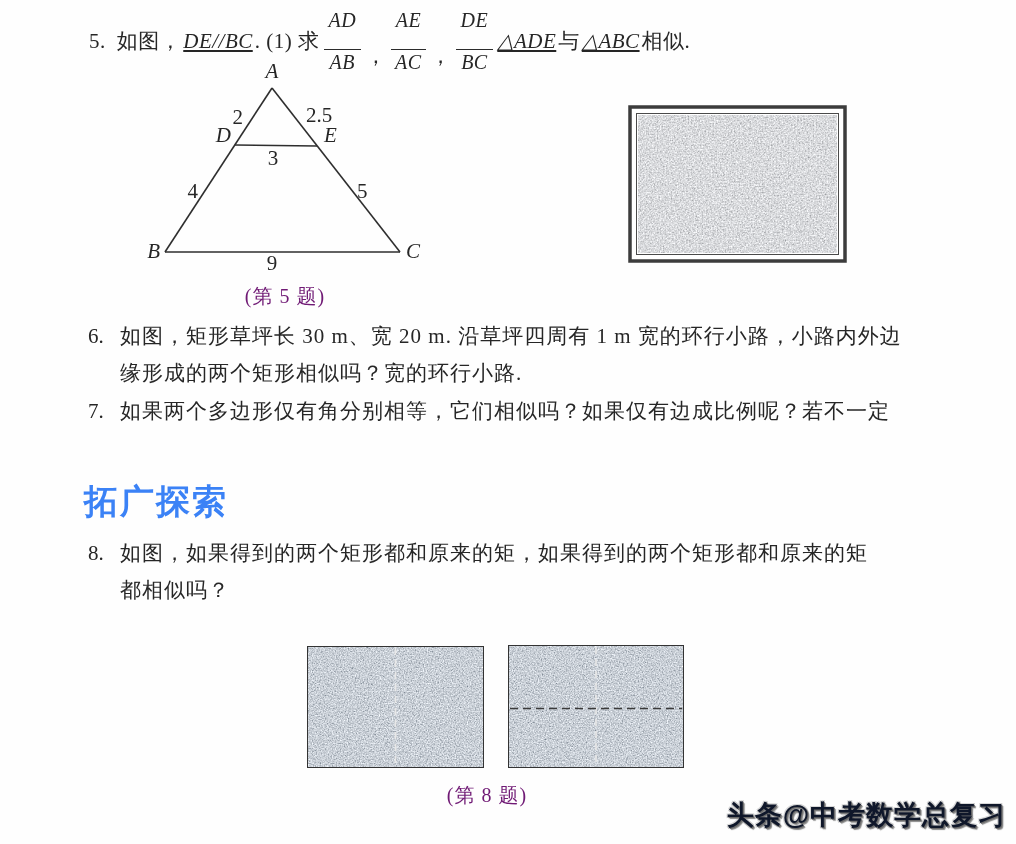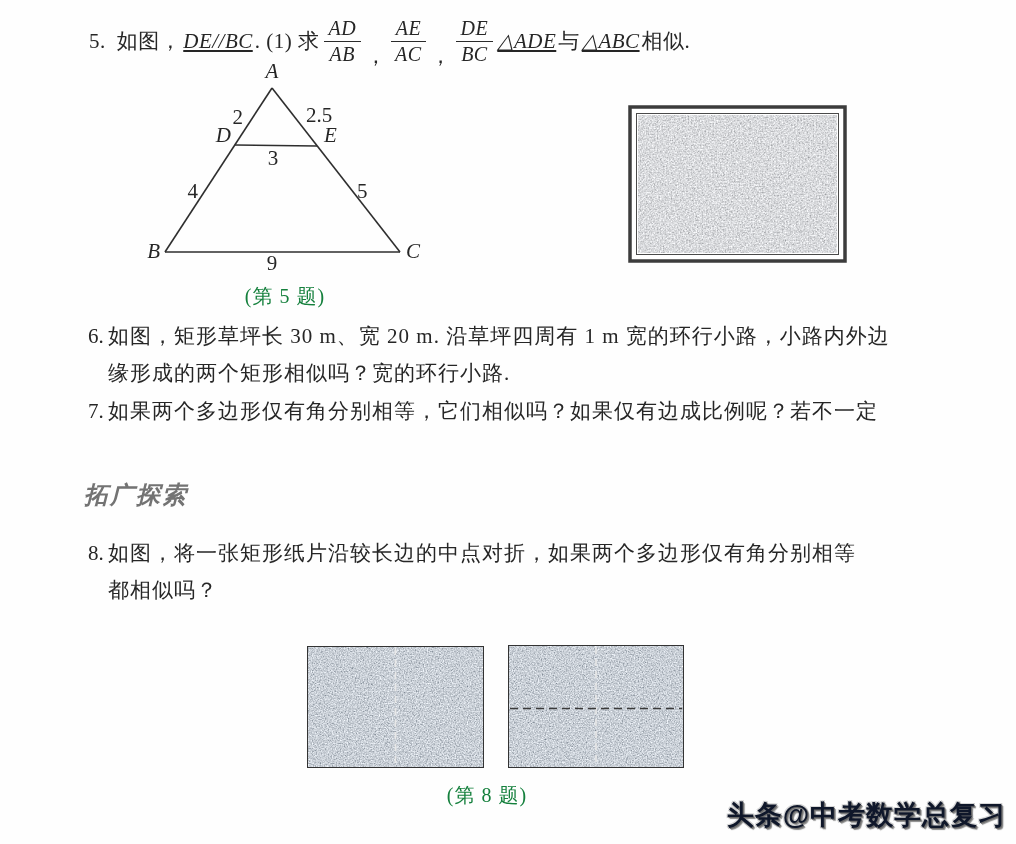--- a/index.html
+++ b/index.html
@@ -2,38 +2,38 @@
 <html><head>
 <meta charset="utf-8">
 <style>
   html,body{margin:0;padding:0;background:#e9e9e9;}
   #page{position:relative;width:1016px;height:844px;background:#fefefe;overflow:hidden;
         font-family:"Liberation Serif",serif;color:#262626;}
   .abs{position:absolute;}
   
   .prob{position:absolute;left:88px;width:860px;}
   .pnum{position:absolute;left:0;top:0;width:30px;font-size:21px;line-height:37px;}
-  .plines{margin-left:20px;font-family:Liberation Serif, serif;}
+  .plines{margin-left:32px;font-family:Liberation Serif, serif;}
   .pline{font-size:21px;line-height:37px;height:37px;letter-spacing:1px;white-space:nowrap;}
   
   .p5row{position:absolute;left:88px;top:12px;height:58px;display:flex;align-items:center;
          font-size:21px;letter-spacing:0.5px;white-space:nowrap;}
   .p5row .t{padding:0 1px;}
   .p5num{margin-right:9px;}
   .mathi{font-style:italic;font-family:"Liberation Serif",serif;letter-spacing:0.5px;text-decoration:underline;}
   .frac{display:inline-flex;flex-direction:column;align-items:center;margin:0 3px;
         font-style:italic;font-size:20px;line-height:1.12;}
-  .frac .fn{padding:0 5px 1px;border-bottom:1.6px solid #2b2b2b;}
+  .frac .fn{padding:0 5px 18px;border-bottom:1.6px solid #2b2b2b;}
   .frac .fd{padding-top:1px;}
   .lowcomma{align-self:flex-end;padding-bottom:9px;}
   
   .sechead{position:absolute;left:84px;top:479px;font-family:"Liberation Sans",sans-serif;
-           font-weight:bold;font-size:24px;letter-spacing:2px;color:#737373;font-style:italic;}
+           font-weight:bold;font-size:34px;letter-spacing:2px;color:#3b82f6;}
   
-  .caption{position:absolute;width:170px;text-align:center;font-size:20px;letter-spacing:1px;color:#15803d;}
+  .caption{position:absolute;width:170px;text-align:center;font-size:20px;letter-spacing:1px;color:#701a75;}
   
   .watermark{position:absolute;right:10px;top:797px;font-family:"Liberation Sans",sans-serif;
              font-weight:bold;font-size:27px;letter-spacing:1px;color:#0f172a;
              text-shadow:1px 1px 0 #6b6b6b,2px 2px 1px #8a8a8a,-1px -1px 0 #d8d8d8,1px -1px 0 #cccccc,-1px 1px 0 #cccccc;}
 </style>
 </head>
 <body>
 
 <div id="page">
 
@@ -129,21 +129,21 @@
     <div class="plines">
       <div class="pline">如果两个多边形仅有角分别相等，它们相似吗？如果仅有边成比例呢？若不一定</div>
     </div>
   </div>
 
   <div class="sechead">拓广探索</div>
 
   <div class="prob" style="top:535px;">
     <span class="pnum">8.</span>
     <div class="plines">
-      <div class="pline">如图，将一张矩形纸片沿较长边的中点对折，如果两个多边形仅有角分别相等</div>
+      <div class="pline">如图，如果得到的两个矩形都和原来的矩，如果得到的两个矩形都和原来的矩</div>
       <div class="pline">都相似吗？</div>
     </div>
   </div>
 
   <svg class="abs" style="left:307px;top:646px;" width="177" height="122">
     <rect x="1" y="1" width="175" height="120" filter="url(#grainDark)"></rect>
     <rect x="0.5" y="0.5" width="176" height="121" fill="none" stroke="#333333" stroke-width="1"></rect>
     <line x1="88.5" y1="2" x2="88.5" y2="120" stroke="#e8e8e8" stroke-width="1.6" stroke-dasharray="7 5"></line>
   </svg>
   <svg class="abs" style="left:508px;top:645px;" width="176" height="123">

